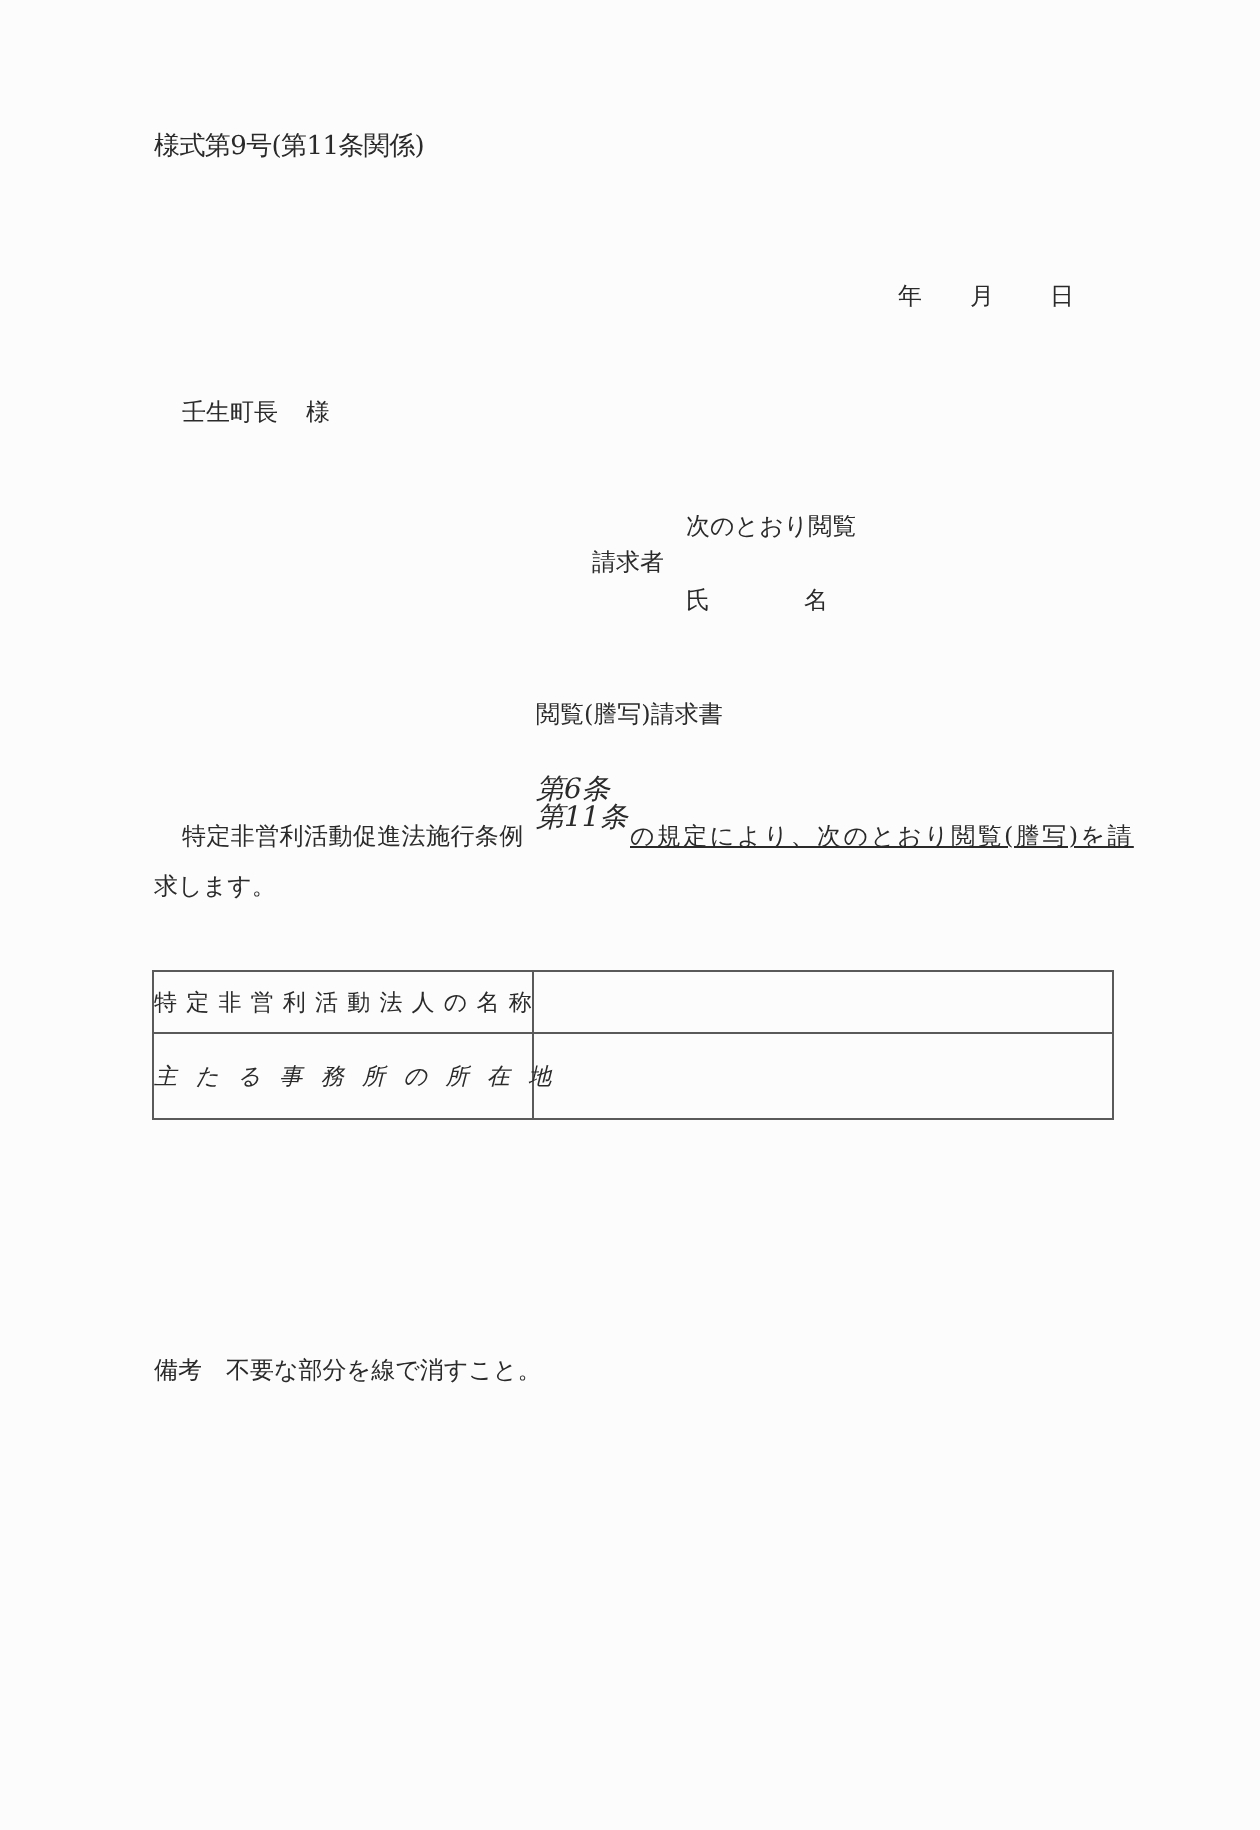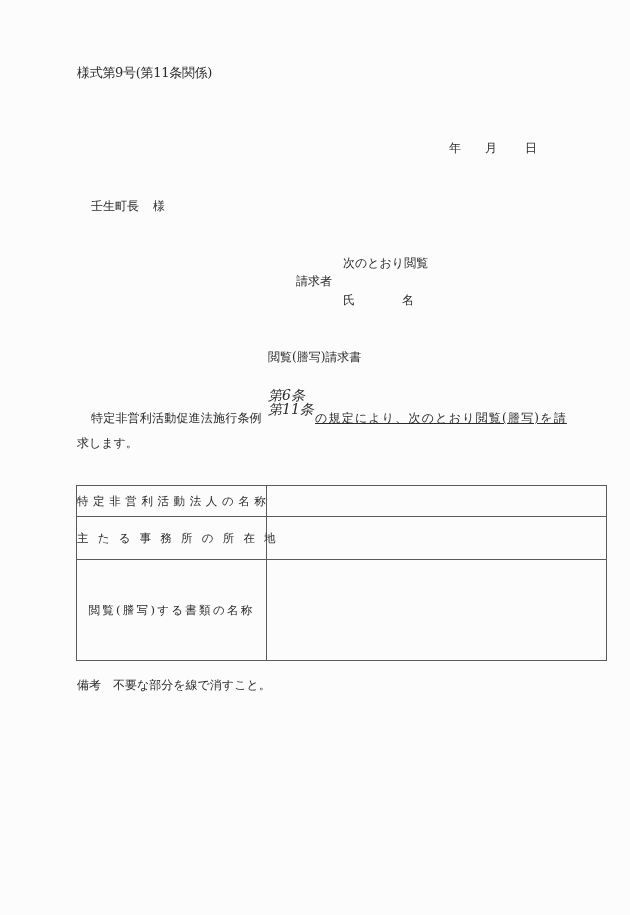--- a/index.html
+++ b/index.html
@@ -37,21 +37,21 @@
     .body-line1-a { left: 91px; top: 410px; letter-spacing: 0.2px; }
     .article-stack { left: 268px; top: 388px; line-height: 14px; font-size: 14px; font-style: italic; }
     .article-stack div { white-space: nowrap; }
     .body-line1-b { left: 315px; top: 410px; letter-spacing: 1.2px; text-decoration: underline; }
     .body-line2 { left: 77px; top: 435px; }
 
     .form-table {
       position: absolute;
       left: 76px;
       top: 485px;
-      width: 531px;
+      width: 481px;
       border-collapse: collapse;
       table-layout: fixed;
     }
     .form-table td {
       border: 1.4px solid #5a5a5a;
       padding: 0;
       font-size: 11.5px;
     }
     .form-table td.label {
       width: 189px;
@@ -96,25 +96,21 @@
 <div class="abs body-line1-b">の規定により、次のとおり閲覧(謄写)を請</div>
 <div class="abs body-line2">求します。</div>
 
 <table class="form-table">
   <tbody>
       <tr class="row1">
     <td class="label">特定非営利活動法人の名称</td>
     <td></td>
   </tr>
   <tr class="row2">
-    <td class="label" style="letter-spacing: 9.2px;">主たる事務所の所在地</td>
-    <td></td>
-  </tr>
-  <tr class="row3">
-    <td class="label tight">閲覧(謄写)する書類の名称</td>
+    <td class="label" style="letter-spacing: 9.2px; font-style: italic;">主たる事務所の所在地</td>
     <td></td>
   </tr>
 </tbody>
   </table>
 
 <div class="abs remarks">
   <span class="remarks-label">備考</span><span>不要な部分を線で消すこと。</span>
 </div>
 
 </body></html>

